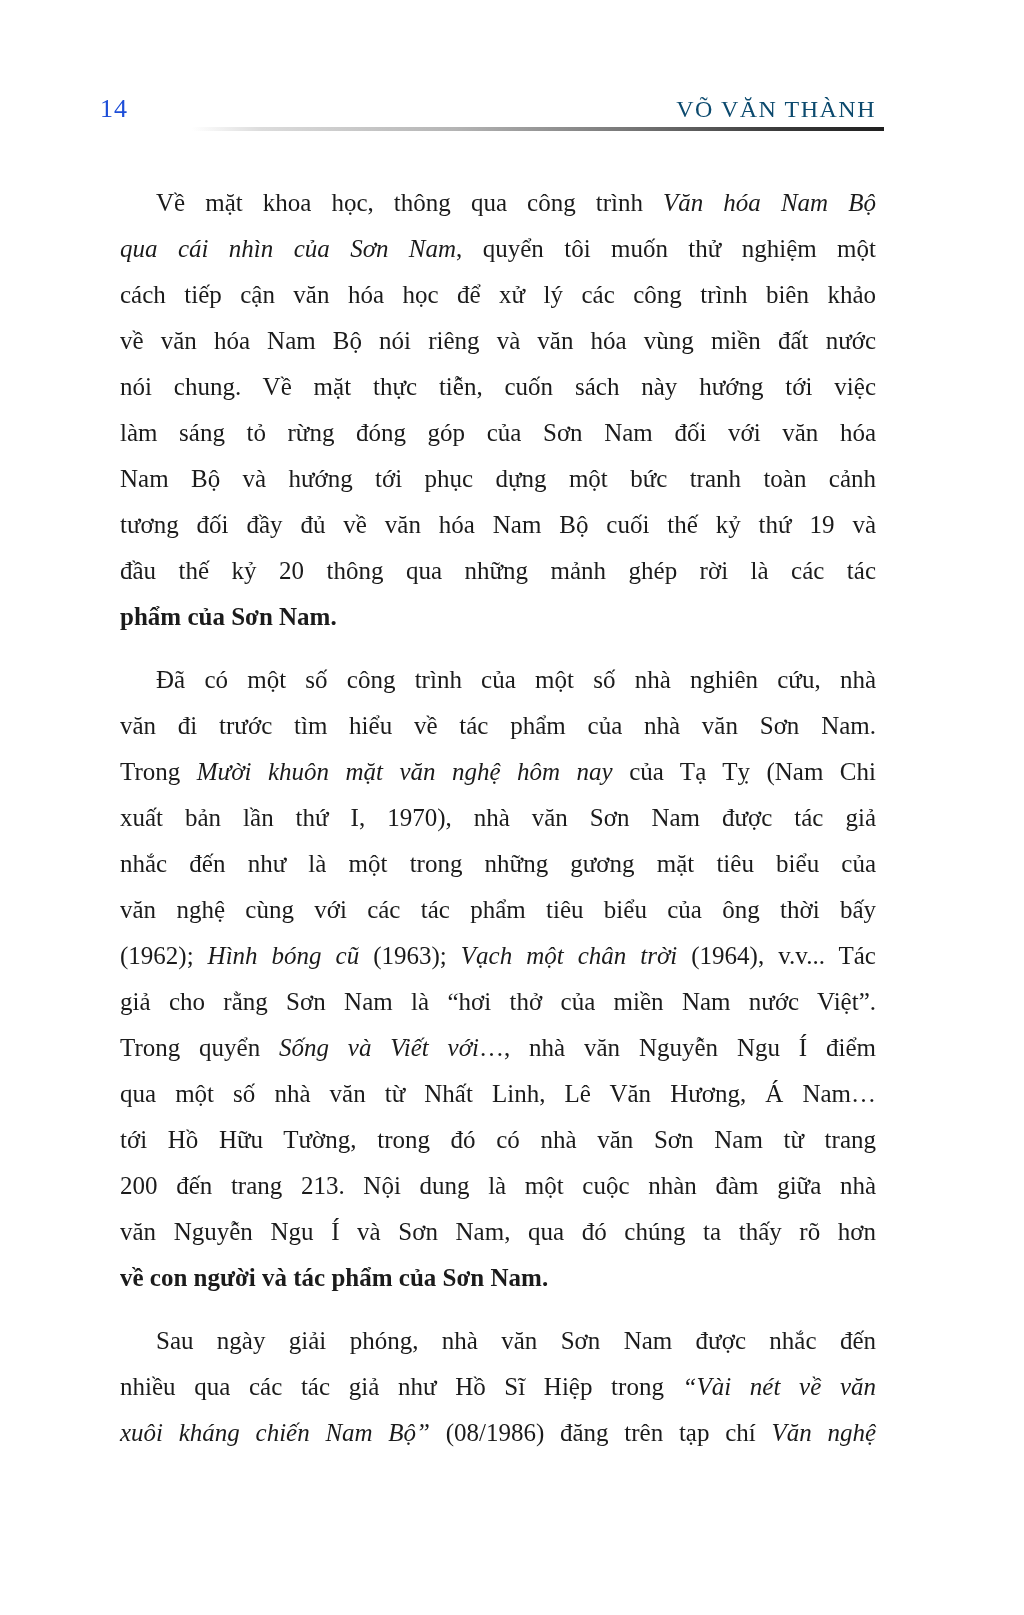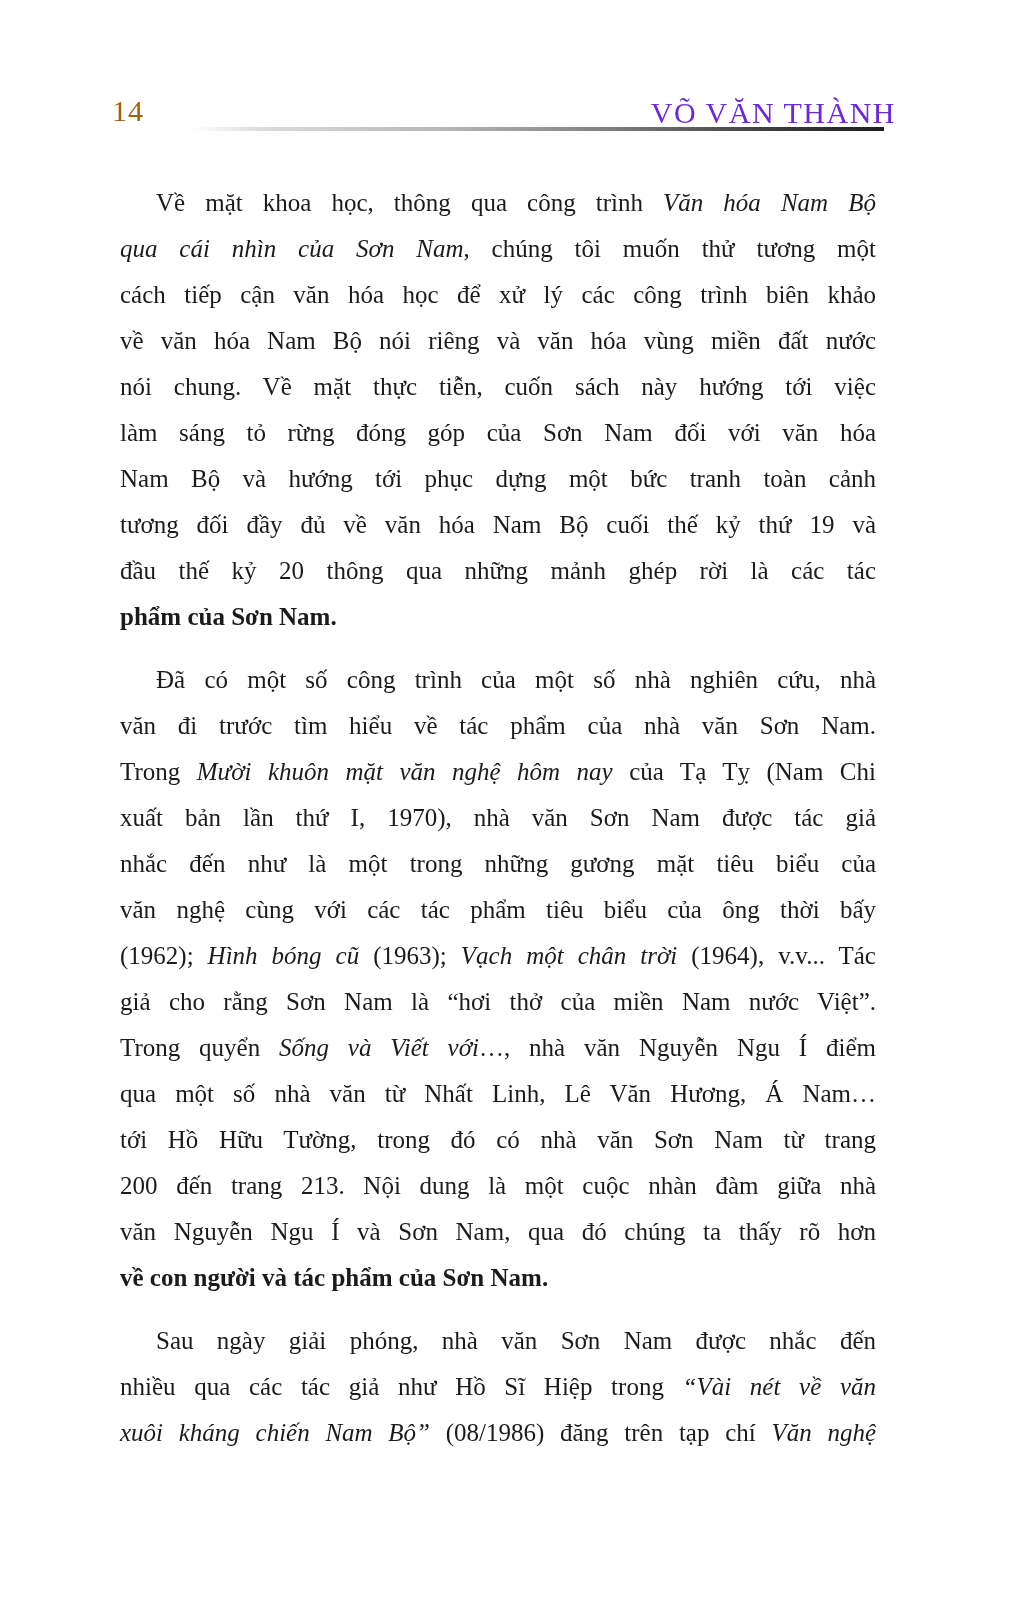--- a/index.html
+++ b/index.html
@@ -12,34 +12,34 @@
     width: 1024px;
     height: 1615px;
     margin: 0 auto;
     background: #ffffff;
     overflow: hidden;
     font-family: "Liberation Serif", "DejaVu Serif", serif;
     color: #1b1b1b;
   }
   .page-number {
     position: absolute;
-    left: 112px;
+    left: 100px;
     top: 94px;
-    font-size: 30px;
+    font-size: 26px;
     letter-spacing: 1px;
-    color: #a16207;
+    color: #1d4ed8;
   }
   .running-title {
     position: absolute;
-    right: 128px;
+    right: 148px;
     top: 96px;
-    font-size: 30px;
+    font-size: 24px;
     letter-spacing: 1.5px;
     font-weight: 400;
-    color: #6d28d9;
+    color: #0c4a6e;
   }
   .header-rule {
     position: absolute;
     left: 192px;
     top: 127px;
     width: 692px;
     height: 4px;
     
     background: linear-gradient(to right, rgba(255,255,255,0), #dcdcdc 10%, #b4b4b4 38%, #7a7a7a 62%, #3a3a3a 85%, #1f1f1f 100%);
   }
@@ -72,21 +72,21 @@
 
   <div class="page-number">14</div>
 
   <div class="running-title">VÕ VĂN THÀNH</div>
 
   <div class="header-rule" style="background: linear-gradient(to right, rgba(255, 255, 255, 0), rgb(220, 220, 220) 10%, rgb(180, 180, 180) 38%, rgb(122, 122, 122) 62%, rgb(58, 58, 58) 85%, rgb(31, 31, 31) 100%);"></div>
 
   <div class="body-text">
       <div class="para">
         <div class="line first"><span>Về mặt khoa học, thông qua công trình </span><em>Văn hóa Nam Bộ</em></div>
-        <div class="line"><em>qua cái nhìn của Sơn Nam</em><span>, chúng tôi muốn thử tương một</span></div>
+        <div class="line"><em>qua cái nhìn của Sơn Nam</em><span>, quyển tôi muốn thử nghiệm một</span></div>
         <div class="line"><span>cách tiếp cận văn hóa học để xử lý các công trình biên khảo</span></div>
         <div class="line"><span>về văn hóa Nam Bộ nói riêng và văn hóa vùng miền đất nước</span></div>
         <div class="line"><span>nói chung. Về mặt thực tiễn, cuốn sách này hướng tới việc</span></div>
         <div class="line"><span>làm sáng tỏ rừng đóng góp của Sơn Nam đối với văn hóa</span></div>
         <div class="line"><span>Nam Bộ và hướng tới phục dựng một bức tranh toàn cảnh</span></div>
         <div class="line"><span>tương đối đầy đủ về văn hóa Nam Bộ cuối thế kỷ thứ 19 và</span></div>
         <div class="line"><span>đầu thế kỷ 20 thông qua những mảnh ghép rời là các tác</span></div>
         <div class="line nojust"><span>phẩm của Sơn Nam.</span></div>
       </div>
       <div class="para">

